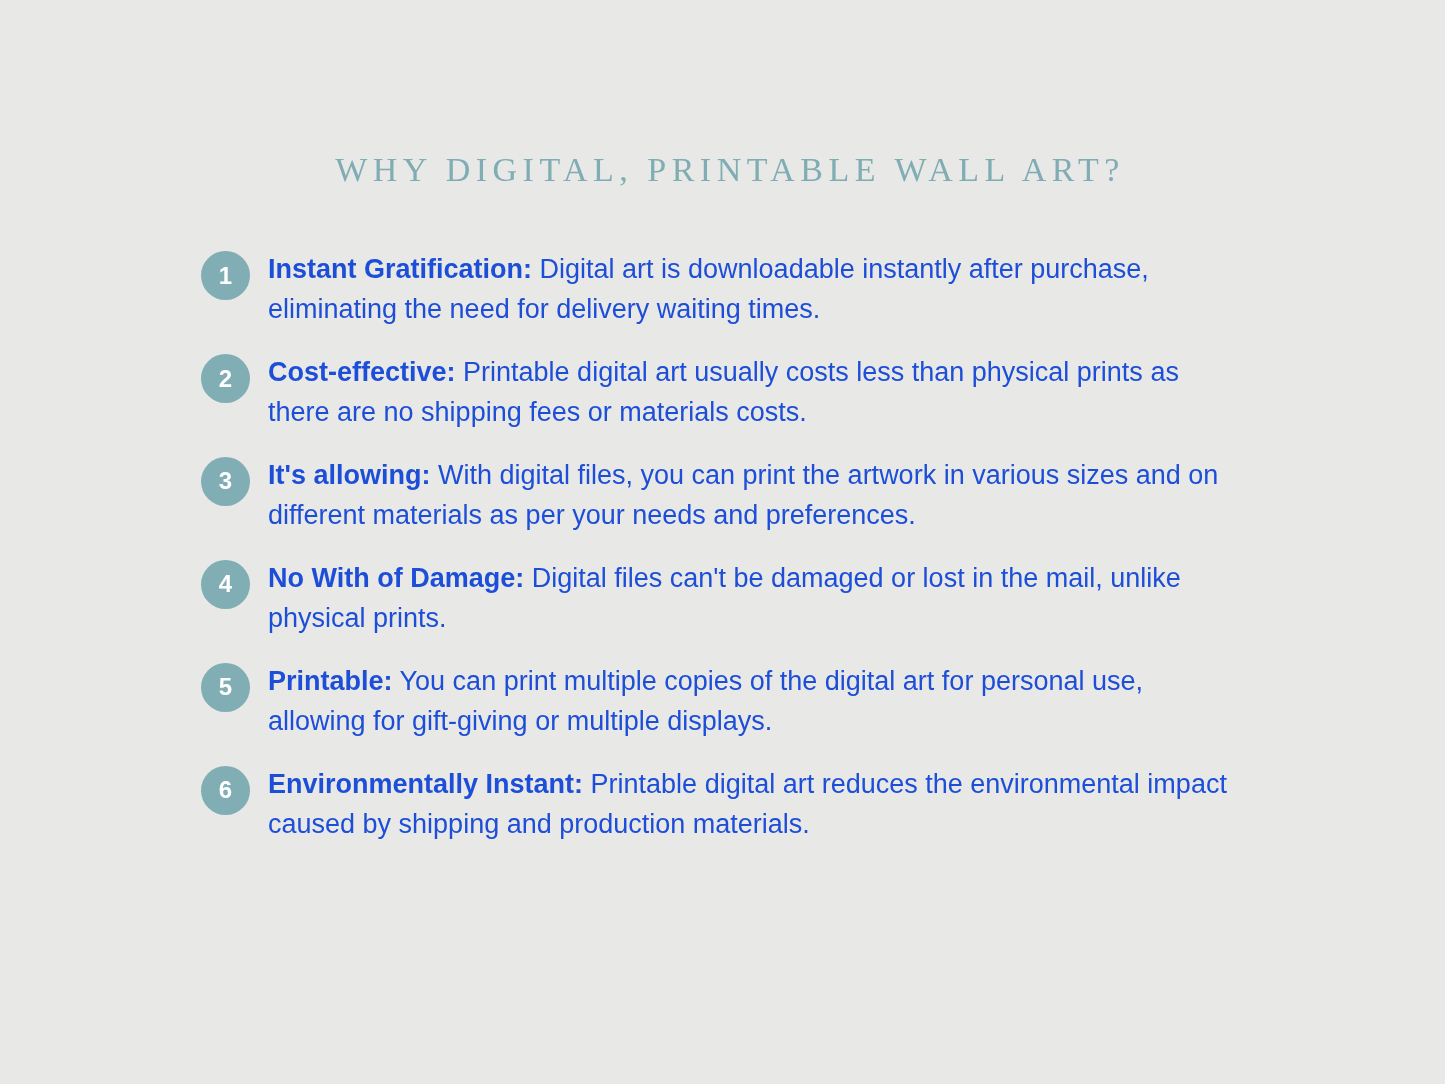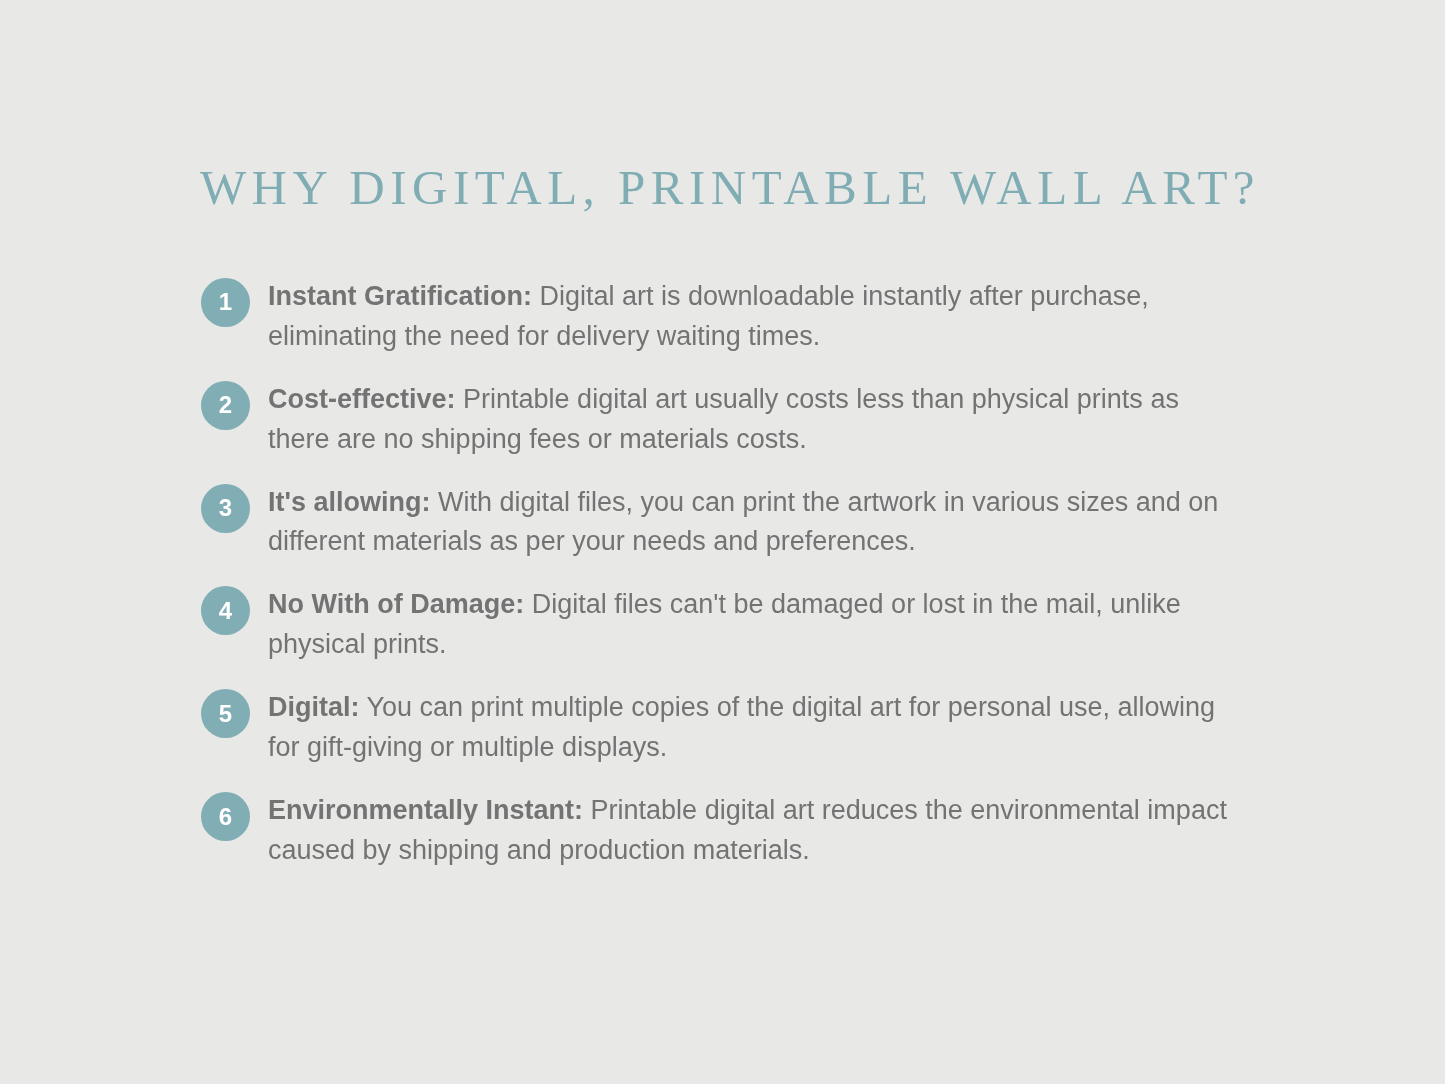--- a/index.html
+++ b/index.html
@@ -17,21 +17,21 @@
     position: relative;
     width: 1445px;
     height: 1084px;
     background: #e8e8e7;
     box-sizing: border-box;
   }
   .headline {
     text-align: center;
     color: #7fadb3;
     font-family: "Liberation Serif", serif;
-    font-size: 49px;
+    font-size: 34px;
     letter-spacing: 5.5px;
     font-weight: 400;
     padding-top: 128px;
     line-height: 1.1;
     white-space: nowrap;
     margin-left: 15px;
   }
   .list {
     margin: 0;
     padding: 0;
@@ -55,21 +55,21 @@
     font-size: 24px;
     font-weight: bold;
     display: flex;
     align-items: center;
     justify-content: center;
     margin-right: 18px;
     margin-top: 3px;
     font-family: "Liberation Sans", sans-serif;
   }
   .text {
-    color: #737373;
+    color: #1d4ed8;
     font-size: 27px;
     line-height: 1.48;
     font-family: "Liberation Sans", sans-serif;
     padding-top: 2px;
   }
   .text .lead {
     font-weight: bold;
   }
 </style>
 </head>
@@ -96,21 +96,21 @@
       <span class="text"><span class="lead">It's allowing:</span><span> With digital files, you can print the artwork in various sizes and on different materials as per your needs and preferences.</span></span>
     </li>
 
     <li class="item">
       <span class="badge">4</span>
       <span class="text"><span class="lead">No With of Damage:</span><span> Digital files can't be damaged or lost in the mail, unlike physical prints.</span></span>
     </li>
 
     <li class="item">
       <span class="badge">5</span>
-      <span class="text"><span class="lead">Digital:</span><span> You can print multiple copies of the digital art for personal use, allowing for gift-giving or multiple displays.</span></span>
+      <span class="text"><span class="lead">Printable:</span><span> You can print multiple copies of the digital art for personal use, allowing for gift-giving or multiple displays.</span></span>
     </li>
 
     <li class="item">
       <span class="badge">6</span>
       <span class="text"><span class="lead">Environmentally Instant:</span><span> Printable digital art reduces the environmental impact caused by shipping and production materials.</span></span>
     </li>
 
   </ul>
 </div>
 

